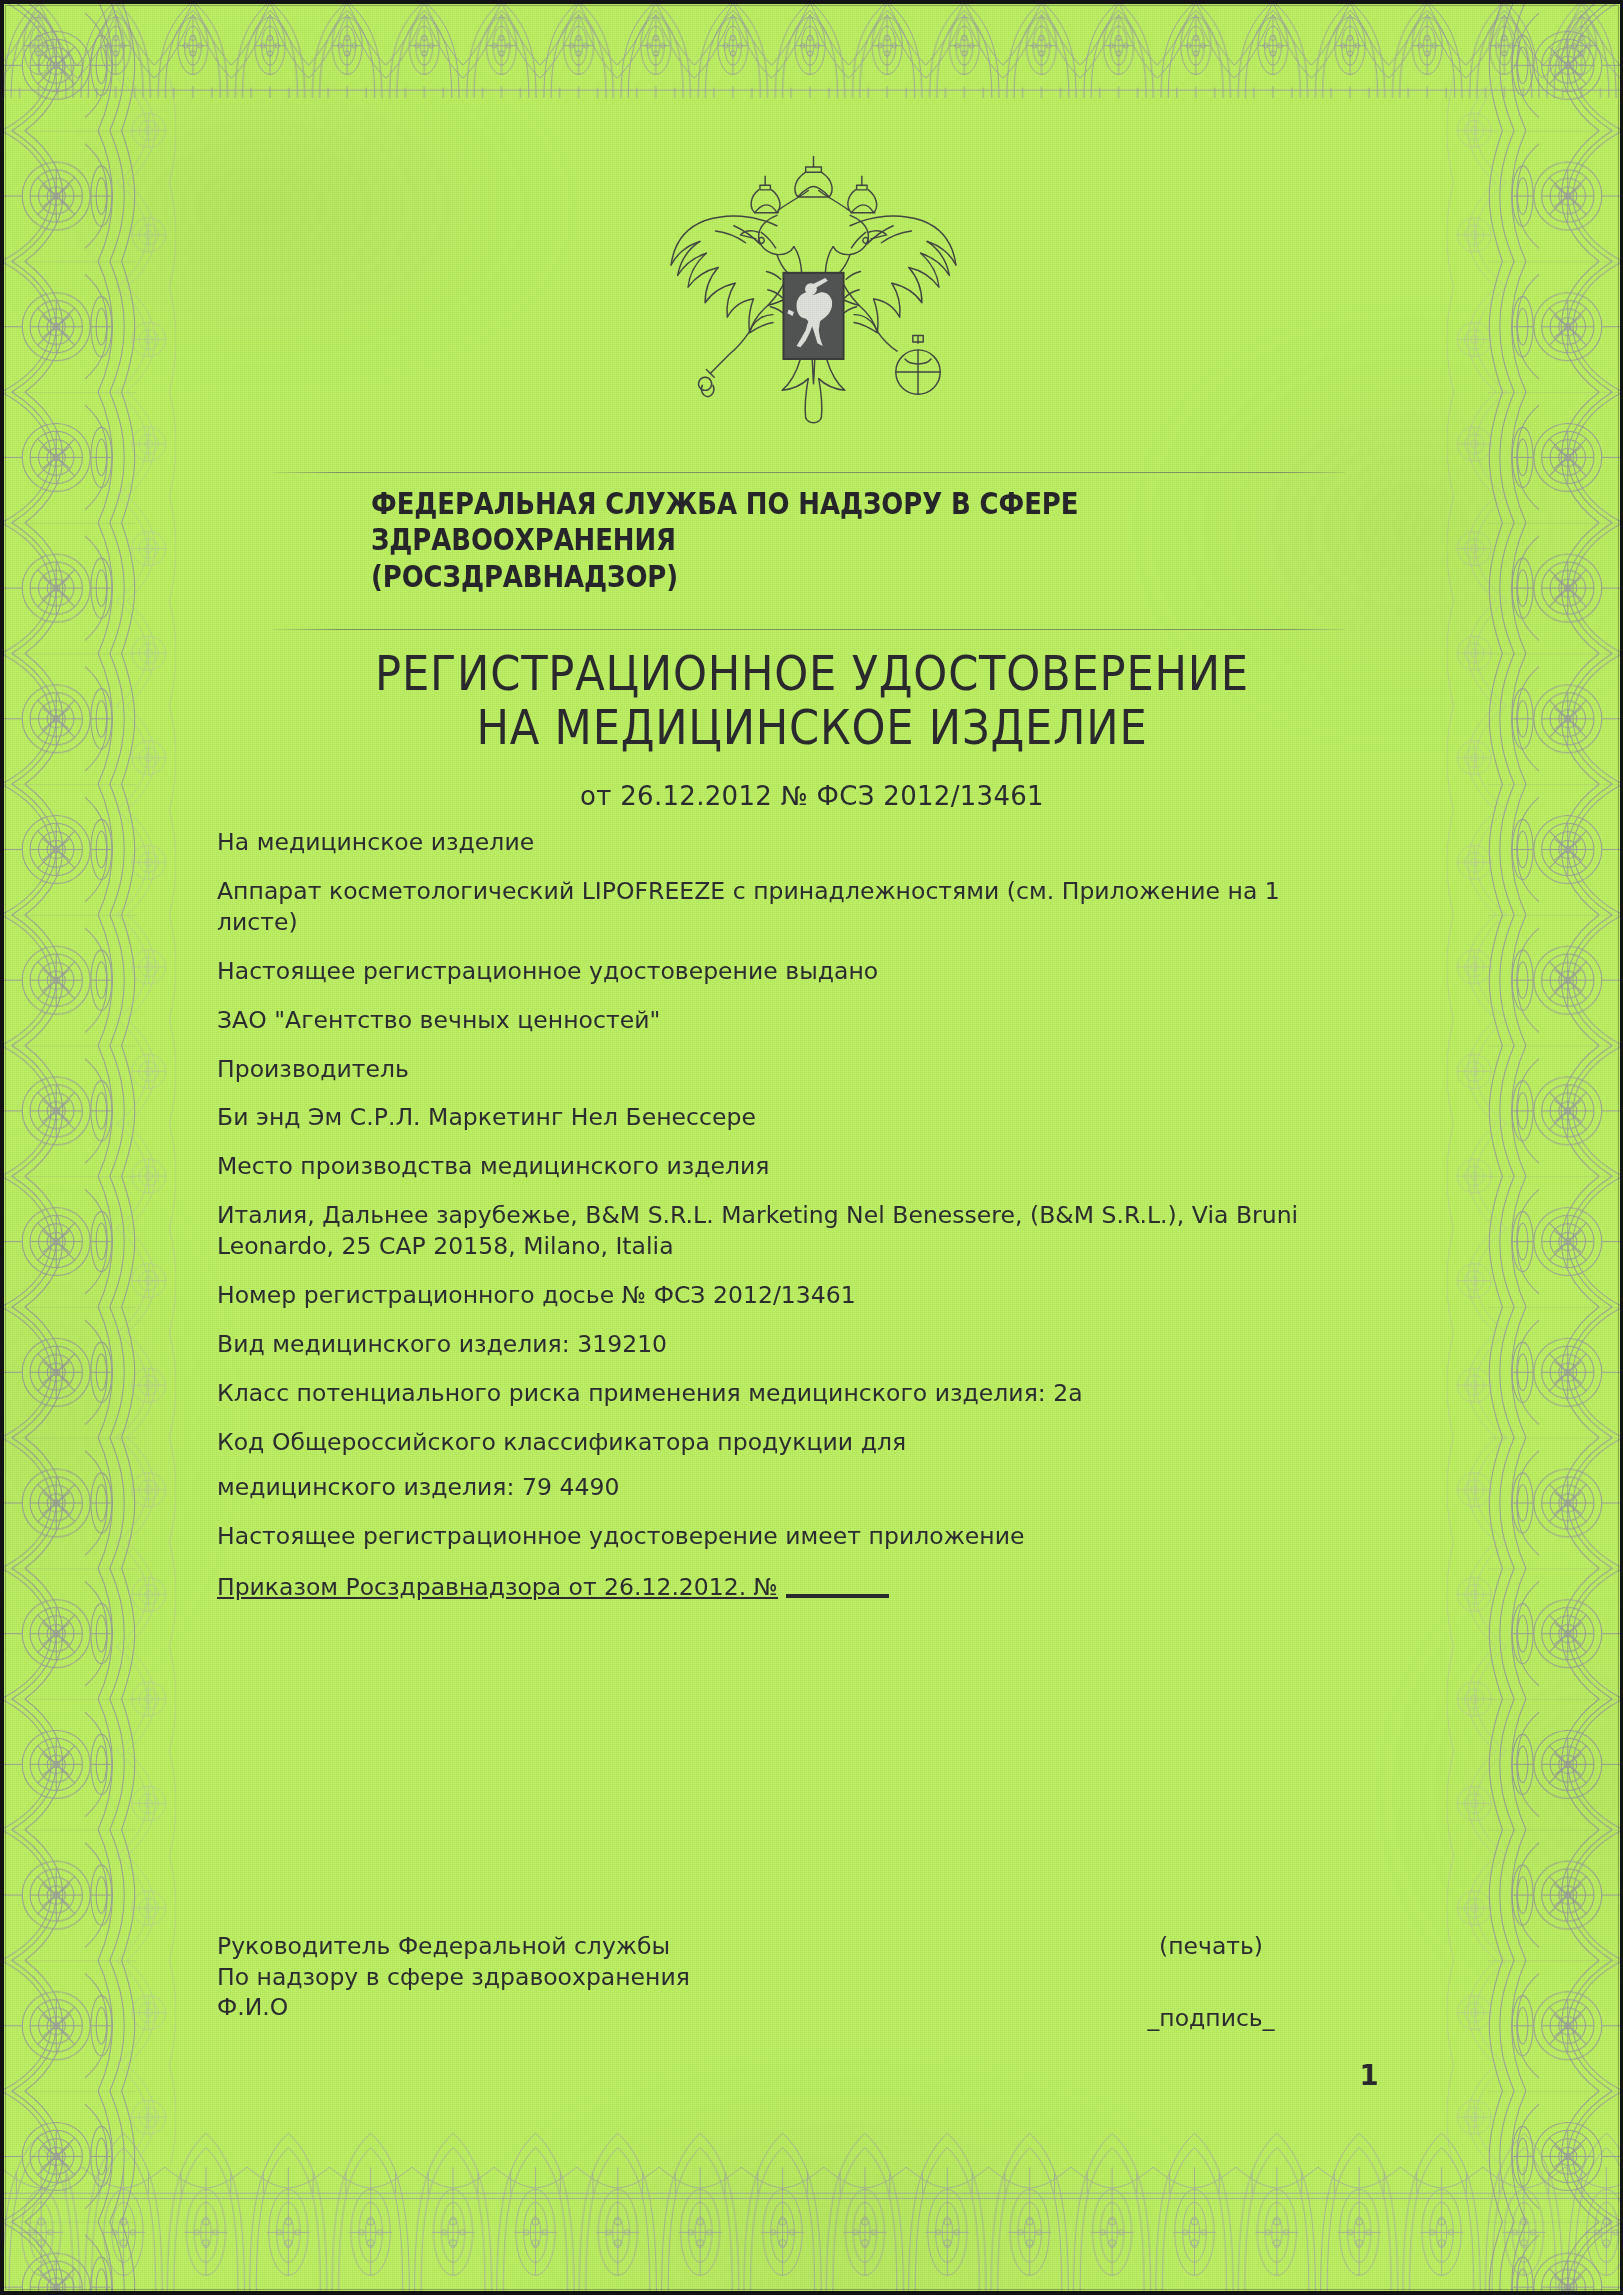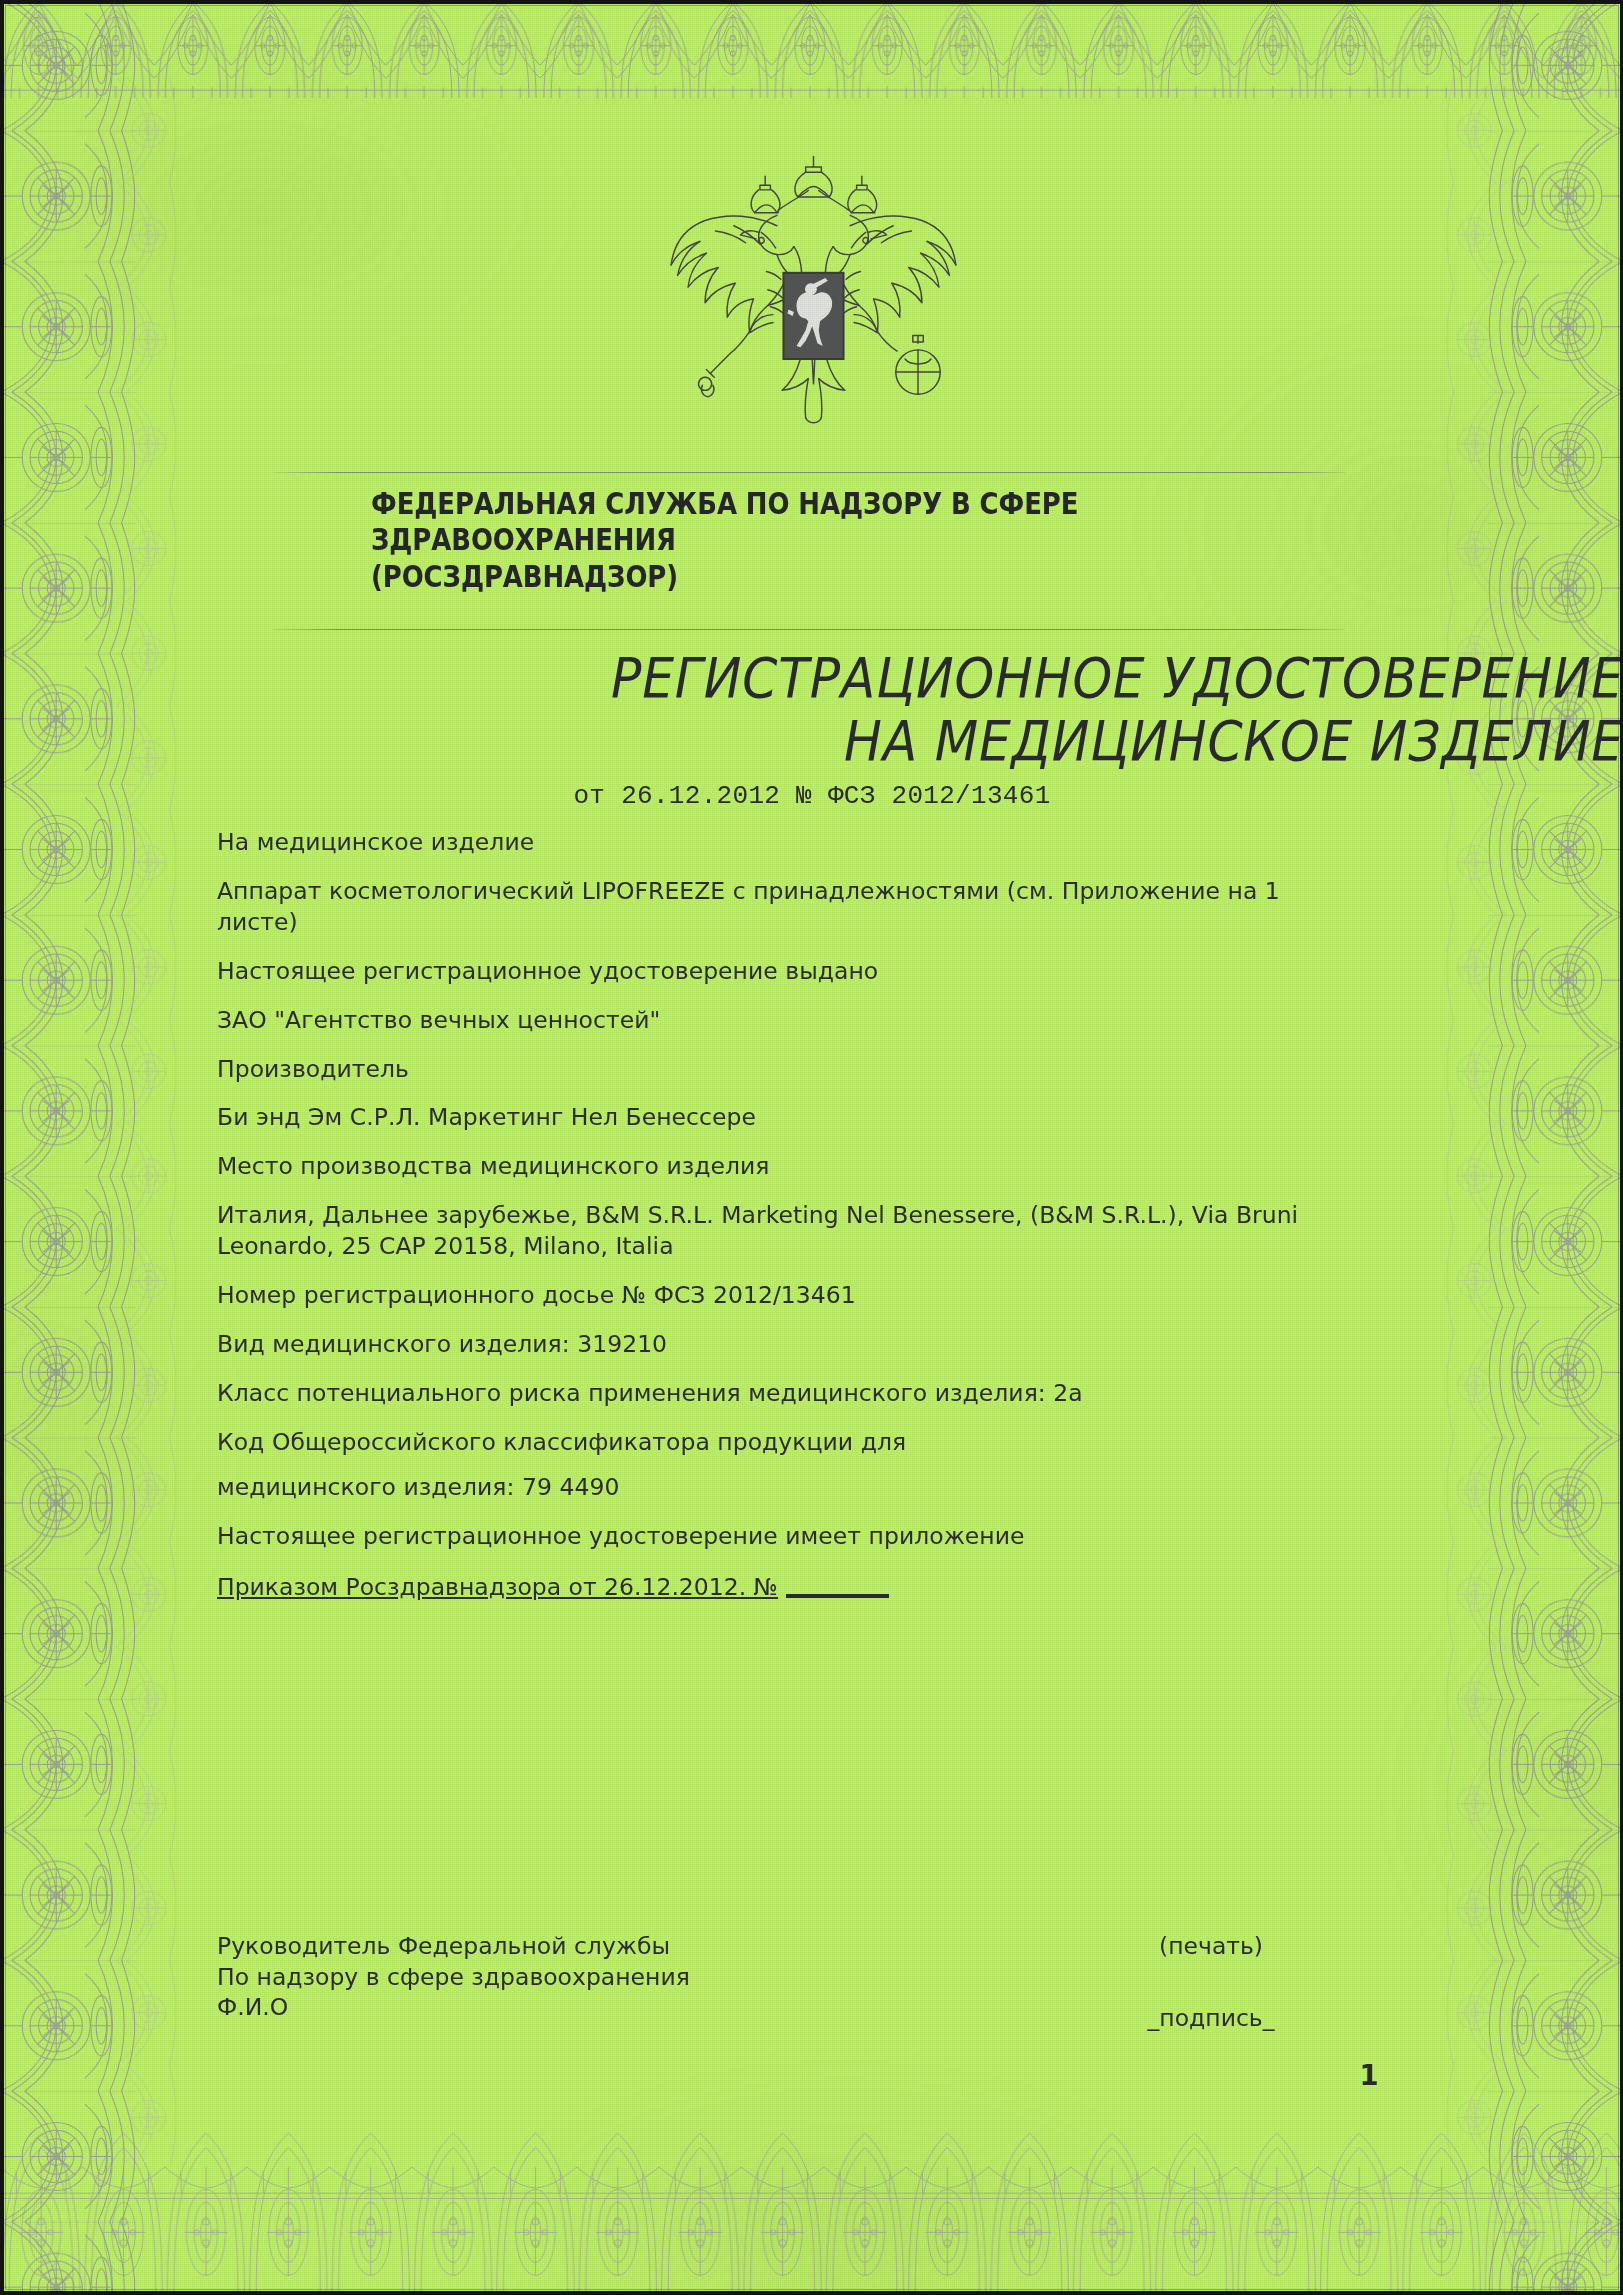--- a/index.html
+++ b/index.html
@@ -73,29 +73,28 @@
 
   #agency-block{
     position:absolute;left:371px;top:485px;width:980px;
     font-family:"DejaVu Sans Condensed","Liberation Sans Narrow","Liberation Sans",sans-serif;
     font-weight:bold;font-size:31px;line-height:1.17;
     letter-spacing:-0.1px;color:#26262b;
     transform:scaleX(.93);transform-origin:left top;
   }
 
   #doc-title{
-    position:absolute;left:0;top:647px;width:1624px;text-align:right;
+    position:absolute;left:0;top:647px;width:1624px;text-align:center;
     font-family:"DejaVu Sans Condensed","Liberation Sans Narrow","Liberation Sans",sans-serif;
-    font-weight:400;font-size:56px;line-height:1.12;color:#2a2a2f;
+    font-weight:400;font-size:48px;line-height:1.12;color:#2a2a2f;
     letter-spacing:0.8px;
-    font-style:italic;
   }
   #doc-number{
     position:absolute;left:0;top:781px;width:1624px;text-align:center;
-    font-size:26px;font-weight:400;color:#2b2b30;letter-spacing:0.3px;font-family:Liberation Mono, monospace;
+    font-size:26px;font-weight:400;color:#2b2b30;letter-spacing:0.3px;
   }
 
   #body-block{
     position:absolute;left:217px;top:827px;width:1137px;
     font-size:23.5px;line-height:1.33;color:#2c2c31;letter-spacing:0.03px;
   }
   #body-block .line{margin:0 0 17.6px 0;}
   #body-block .line.tight{margin-bottom:14.4px;}
   #body-block .line.wrap{white-space:normal;}
 

